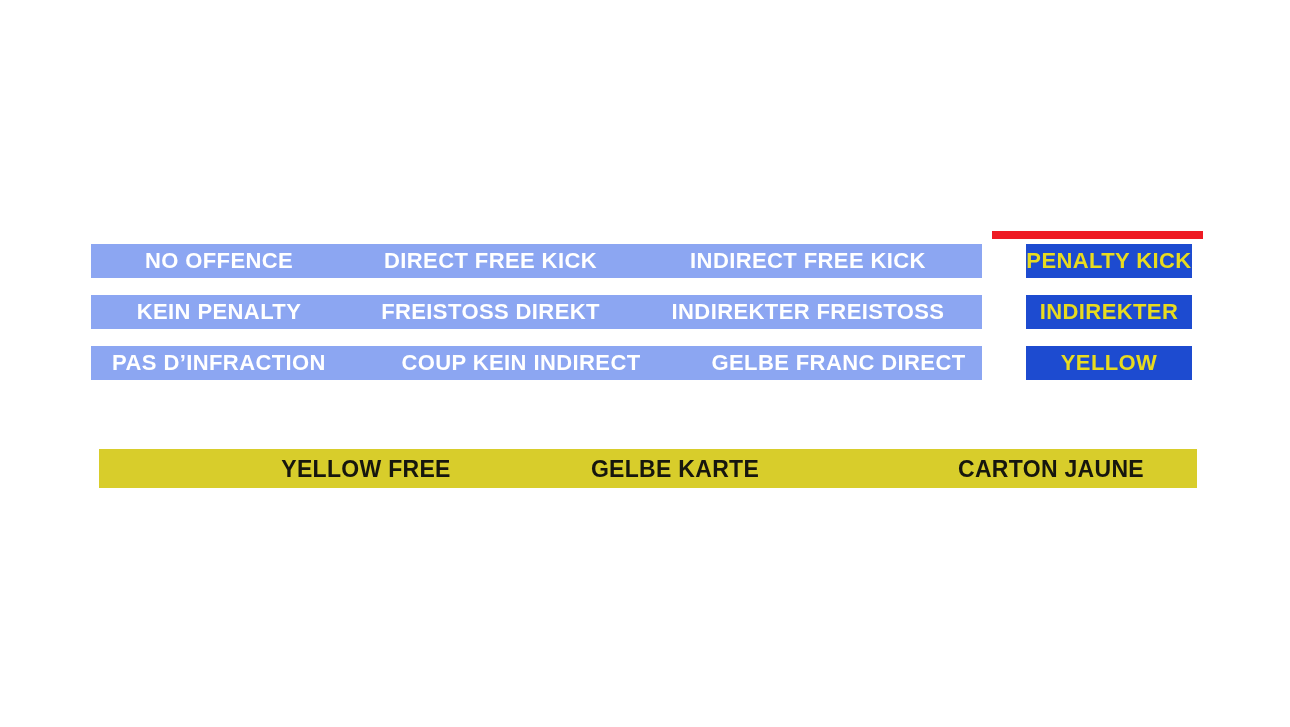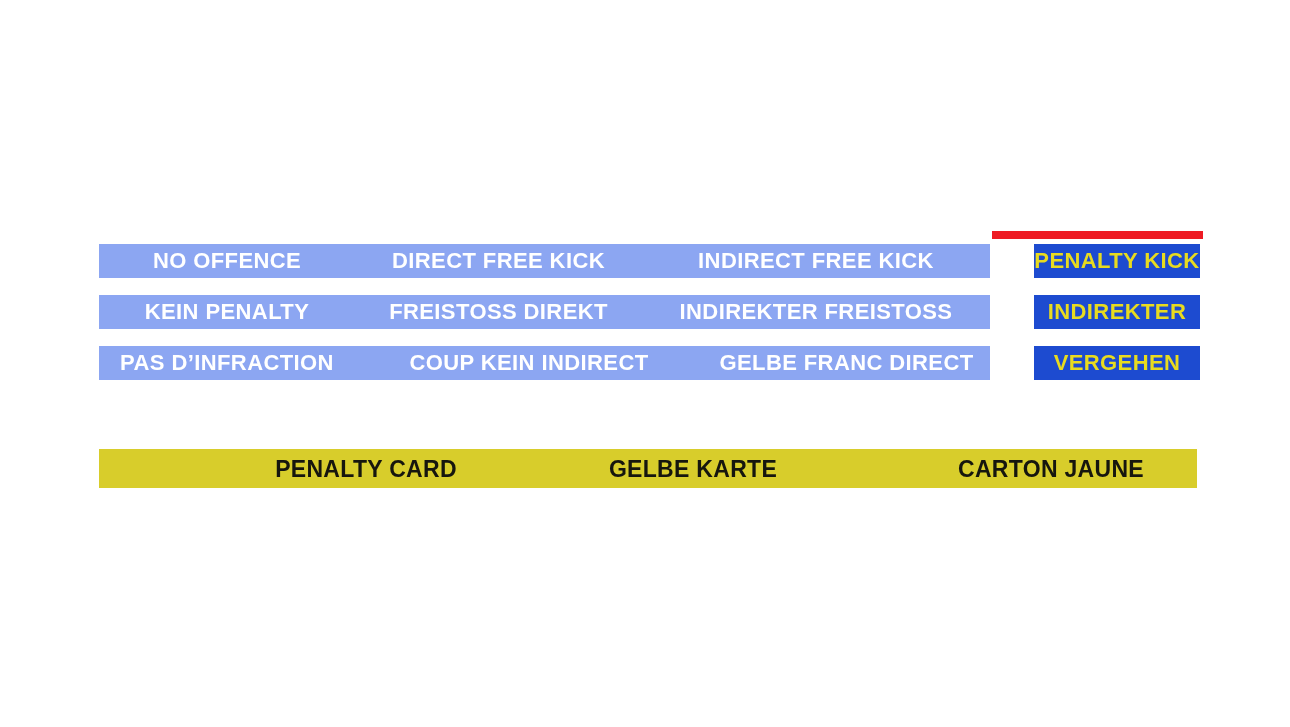--- a/index.html
+++ b/index.html
@@ -22,21 +22,21 @@
     left: 992px;
     top: 231px;
     width: 211px;
     height: 8px;
     background: var(--red, #EE1B24);
   }
 
   
   .drow {
     position: absolute;
-    left: 99px;
+    left: 91px;
     width: 1101px;
     height: 34px;
     display: flex;
     gap: 40px;
   }
   .drow.r1 { top: 244px; }
   .drow.r2 { top: 295px; }
   .drow.r3 { top: 346px; }
 
   .lang-strip {
@@ -88,21 +88,21 @@
     position: absolute;
     top: 50%;
     transform: translate(-50%, -50%);
     color: var(--dark-text, #16160E);
     font-weight: bold;
     font-size: 23px;
     letter-spacing: 0.3px;
     white-space: nowrap;
   }
   .yl1 { left: 267px; }
-  .yl2 { left: 594px; }
+  .yl2 { left: 576px; }
   .yl3 { left: 952px; }
 </style>
 </head>
 <body>
 
 <div class="canvas">
 
   <div class="red-bar"></div>
 
   <div class="drow r1">
@@ -122,22 +122,22 @@
     </div>
     <div class="pcell">INDIREKTER</div>
   </div>
 
   <div class="drow r3">
     <div class="lang-strip">
       <div class="dcell c1">PAS D’INFRACTION</div>
       <div class="dcell c2">COUP KEIN INDIRECT</div>
       <div class="dcell c3">GELBE FRANC DIRECT</div>
     </div>
-    <div class="pcell">VERGEHEN</div>
+    <div class="pcell">YELLOW</div>
   </div>
 
   <div class="ycbar">
-    <span class="yclabel yl1">PENALTY CARD</span>
+    <span class="yclabel yl1">YELLOW FREE</span>
     <span class="yclabel yl2">GELBE KARTE</span>
     <span class="yclabel yl3">CARTON JAUNE</span>
   </div>
 
 </div>
 
 </body></html>

